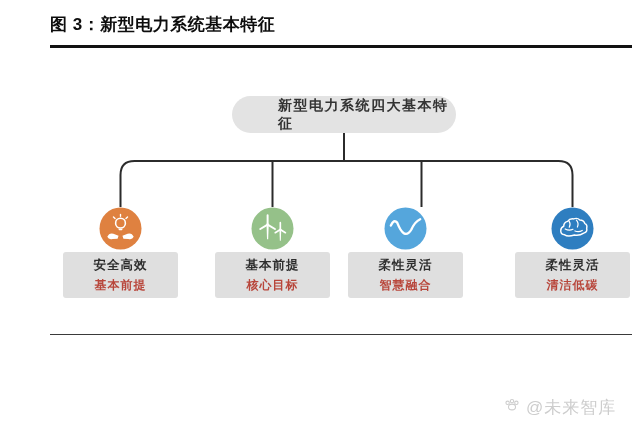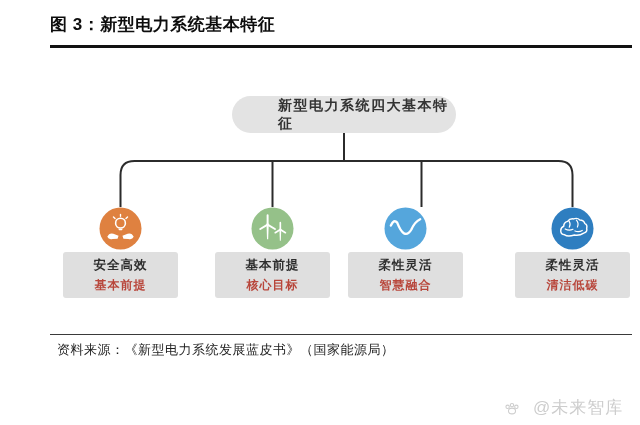--- a/index.html
+++ b/index.html
@@ -26,21 +26,21 @@
   .card{margin-top:2px;height:46px;background:#dfdfdf;border-radius:3px;
         display:flex;flex-direction:column;align-items:center;justify-content:center;gap:3px;}
   .card-label{font-family:"Liberation Serif",serif;font-weight:bold;font-size:12.5px;color:#2e2e2e;letter-spacing:1px;}
   .card-tag{font-family:"Liberation Serif",serif;font-weight:bold;font-size:12px;color:#b8463b;letter-spacing:1px;}
 
   
   .src-rule{position:absolute;left:50px;top:334px;width:582px;height:1px;background:#3a3a3a;}
   .source{position:absolute;left:57px;top:341px;font-size:13px;color:#1f1f1f;letter-spacing:0.5px;}
 
   
-  .watermark{position:absolute;left:504px;top:396px;display:flex;align-items:center;gap:13px;
+  .watermark{position:absolute;left:504px;top:396px;display:flex;align-items:flex-start;gap:6px;
              color:#cdcdcd;font-size:17px;letter-spacing:1px;}
   .watermark svg{display:block;}
 
   .white-stroke{stroke:#fff;fill:none;stroke-linecap:round;stroke-linejoin:round;}
 </style>
 </head>
 <body>
 
 <div class="page">
 
@@ -114,21 +114,20 @@
         <path class="white-stroke" stroke-width="1.2" d="M18.5,14.5 q2,3 0.2,6.2 M26,13.5 q2.8,3 1,7 M14.5,22.5 q4,2.2 8,0.3 M24.5,24.5 q4,1.5 7.5,-0.5"></path>
       </svg>
     </span>
     <div class="card">
       <div class="card-label">柔性灵活</div>
       <div class="card-tag">清洁低碳</div>
     </div>
   </div>
 
   <div class="src-rule"></div>
-  <div class="source">资料来源：《新型电力系统发展蓝皮书》（国家能源局）</div>
 
   <div class="watermark">
     <svg width="16" height="16" viewBox="0 0 15 15">
       <g fill="none" stroke="#cdcdcd" stroke-width="1">
         <ellipse cx="7.5" cy="10.3" rx="3.3" ry="2.7"></ellipse>
         <circle cx="3.4" cy="6.4" r="1.6"></circle>
         <circle cx="7.5" cy="4.8" r="1.6"></circle>
         <circle cx="11.6" cy="6.4" r="1.6"></circle>
       </g>
     </svg>

